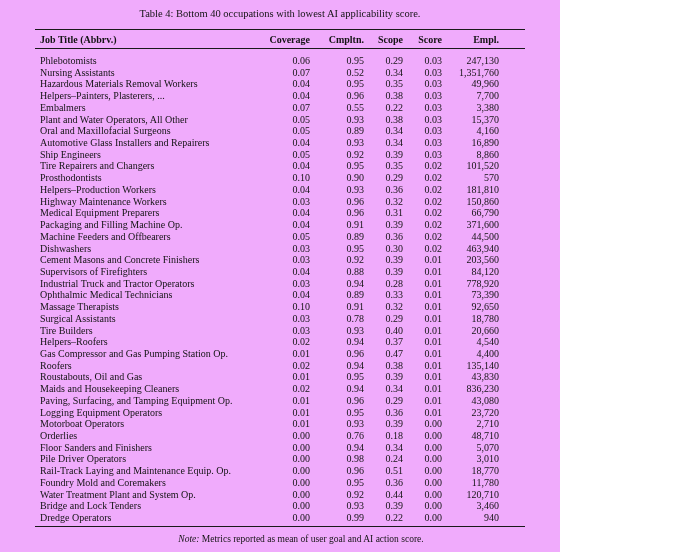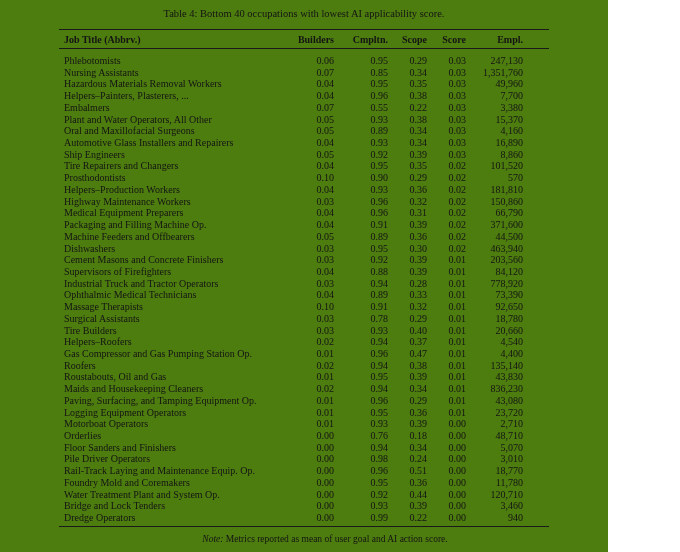--- a/index.html
+++ b/index.html
@@ -2,23 +2,23 @@
 <html><head>
 <meta charset="utf-8">
 <style>
   html, body {
     margin: 0;
     padding: 0;
     background: #ffffff;
   }
   .page {
     position: relative;
-    width: 608px;
+    width: 560px;
     height: 552px;
-    background: #4d7c0f;
+    background: #f0abfc;
     font-family: "Liberation Serif", "DejaVu Serif", serif;
     color: #141414;
     overflow: hidden;
   }
   .caption {
     padding-top: 7px;
     text-align: center;
     font-size: 10.5px;
     line-height: 13px;
     color: #141414;
@@ -81,40 +81,40 @@
       <col class="c-job">
       <col class="c-cov">
       <col class="c-cmp">
       <col class="c-scope">
       <col class="c-score">
       <col class="c-empl">
     </colgroup>
     <thead>
       <tr>
         <th class="col-job">Job Title (Abbrv.)</th>
-        <th class="col-num">Builders</th>
+        <th class="col-num">Coverage</th>
         <th class="col-num">Cmpltn.</th>
         <th class="col-num">Scope</th>
         <th class="col-num">Score</th>
         <th class="col-num col-empl">Empl.</th>
       </tr>
     </thead>
     <tbody>
         <tr>
           <td class="col-job">Phlebotomists</td>
           <td class="col-num">0.06</td>
           <td class="col-num">0.95</td>
           <td class="col-num">0.29</td>
           <td class="col-num">0.03</td>
           <td class="col-num col-empl">247,130</td>
         </tr>
         <tr>
           <td class="col-job">Nursing Assistants</td>
           <td class="col-num">0.07</td>
-          <td class="col-num">0.85</td>
+          <td class="col-num">0.52</td>
           <td class="col-num">0.34</td>
           <td class="col-num">0.03</td>
           <td class="col-num col-empl">1,351,760</td>
         </tr>
         <tr>
           <td class="col-job">Hazardous Materials Removal Workers</td>
           <td class="col-num">0.04</td>
           <td class="col-num">0.95</td>
           <td class="col-num">0.35</td>
           <td class="col-num">0.03</td>

